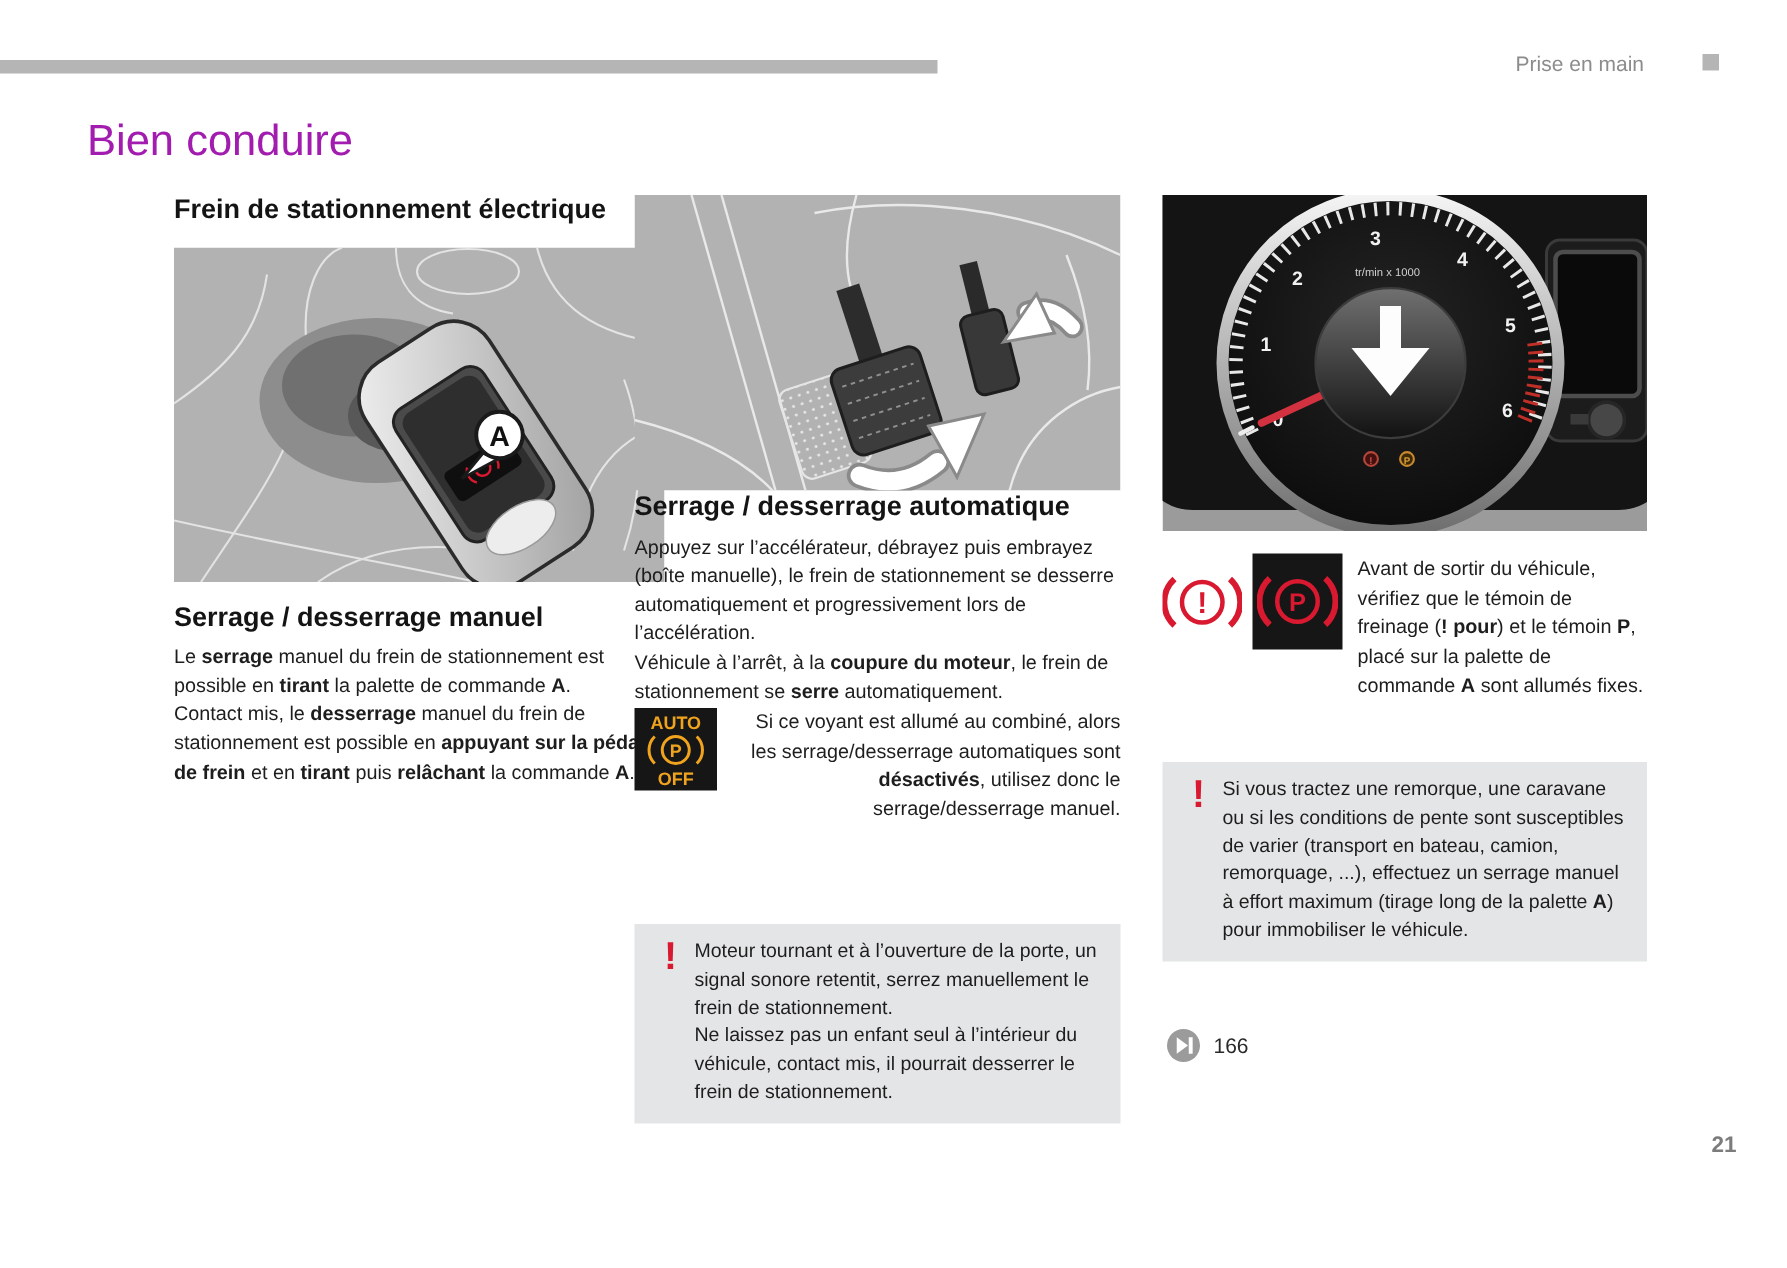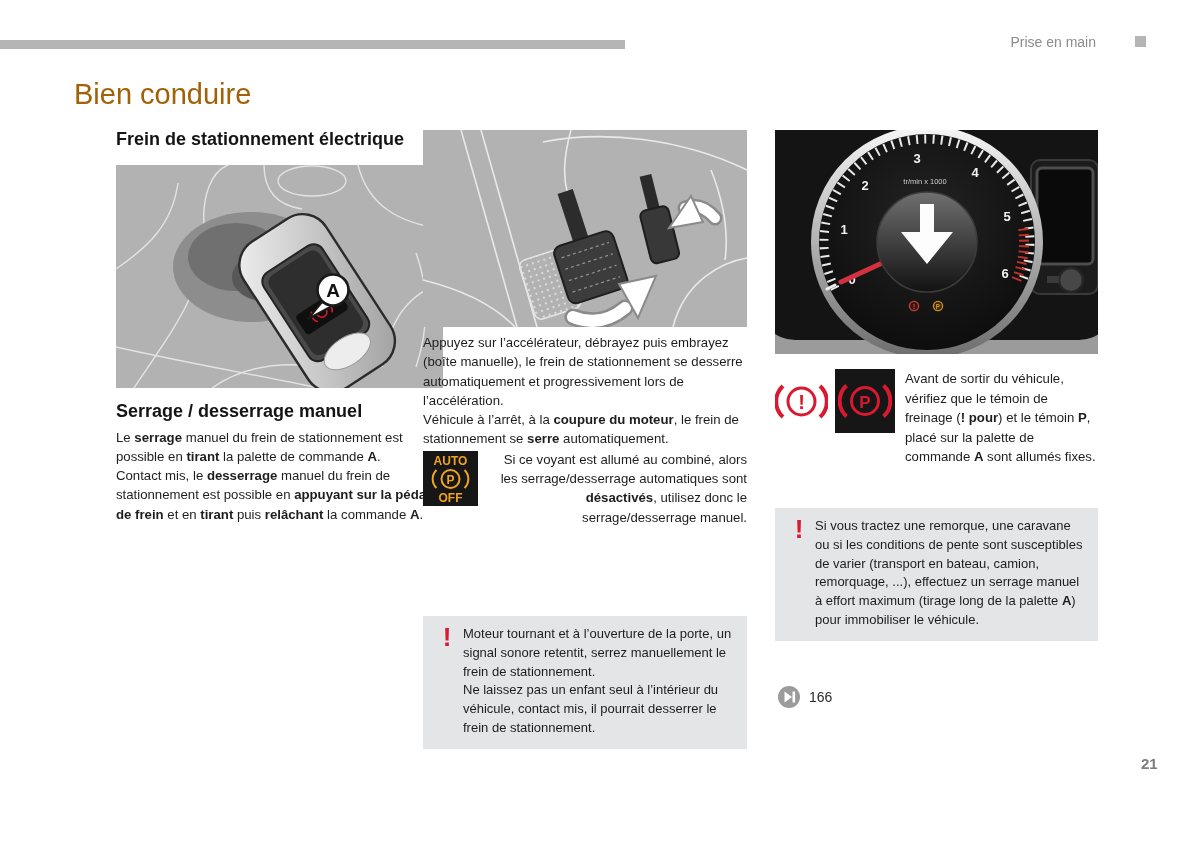--- a/index.html
+++ b/index.html
@@ -1,21 +1,21 @@
 <!DOCTYPE html>
 <html><head>
 <meta charset="utf-8">
 <style>
   html,body{margin:0;padding:0;background:#fff;}
   .page{position:relative;width:1191px;height:845px;background:#fff;overflow:hidden;
         font-family:"Liberation Sans",sans-serif;color:#1d1d1d;}
   .hdr-bar{position:absolute;left:0;top:40px;width:625px;height:9px;background:#b5b5b5;}
   .hdr-label{position:absolute;top:34px;right:95px;font-size:14px;color:#8c8c8c;}
   .hdr-square{position:absolute;left:1135px;top:36px;width:11px;height:11px;background:#b5b5b5;}
-  .page-title{position:absolute;left:74px;top:78px;font-size:29px;color:#a16207;}
+  .page-title{position:absolute;left:58px;top:78px;font-size:29px;color:#a21caf;}
   .pagenum{position:absolute;left:1141px;top:755px;font-size:15px;font-weight:bold;color:#7c7c7c;}
 
   .col{position:absolute;top:129px;}
   .col-left{left:70px;width:327px;padding-left:46px;}
   .col-mid{left:423px;top:130px;width:324px;}
   .col-right{left:775px;top:130px;width:323px;}
 
   h2.sec{margin:0;font-size:18px;line-height:21.5px;font-weight:bold;color:#141414;}
   h3.sub{margin:13px 0 0 0;font-size:18px;line-height:21px;font-weight:bold;color:#141414;}
   p.body{margin:6px 0 0 0;font-size:13.2px;line-height:19.3px;}
@@ -149,20 +149,21 @@
           <polygon points="196,154 233,146 215,188" fill="#fff" stroke="#8a8a8a" stroke-width="2"></polygon>
         </g>
         <g>
           <path d="M292,88 Q278,72 262,78" fill="none" stroke="#8a8a8a" stroke-width="15" stroke-linecap="round"></path>
           <path d="M292,88 Q278,72 262,78" fill="none" stroke="#fff" stroke-width="10" stroke-linecap="round"></path>
           <polygon points="246,98 268,66 280,92" fill="#fff" stroke="#8a8a8a" stroke-width="2"></polygon>
         </g>
       </svg>
     </figure>
 
+    <h2 class="sec mid-h2">Serrage / desserrage automatique</h2>
     <p class="body"><span>Appuyez sur l’accélérateur, débrayez puis embrayez (boîte manuelle), le frein de stationnement se desserre automatiquement et progressivement lors de l’accélération.</span></p>
     <p class="body" style="margin-top:0;"><span>Véhicule à l’arrêt, à la </span><span class="bold">coupure du moteur</span><span>, le frein de stationnement se </span><span class="bold">serre</span><span> automatiquement.</span></p>
 
     <div class="iconnote">
       <div class="autopoff">
         <svg width="55" height="55" viewBox="0 0 55 55">
           <text x="27.5" y="14" font-size="12" font-weight="bold" fill="#f0a41e" text-anchor="middle" font-family="Liberation Sans, sans-serif">AUTO</text>
           <g stroke="#f0a41e" stroke-width="2" fill="none">
             <circle cx="27.5" cy="28" r="9"></circle>
             <path d="M13.5,19 a12.5,12.5 0 0 0 0,18"></path>

